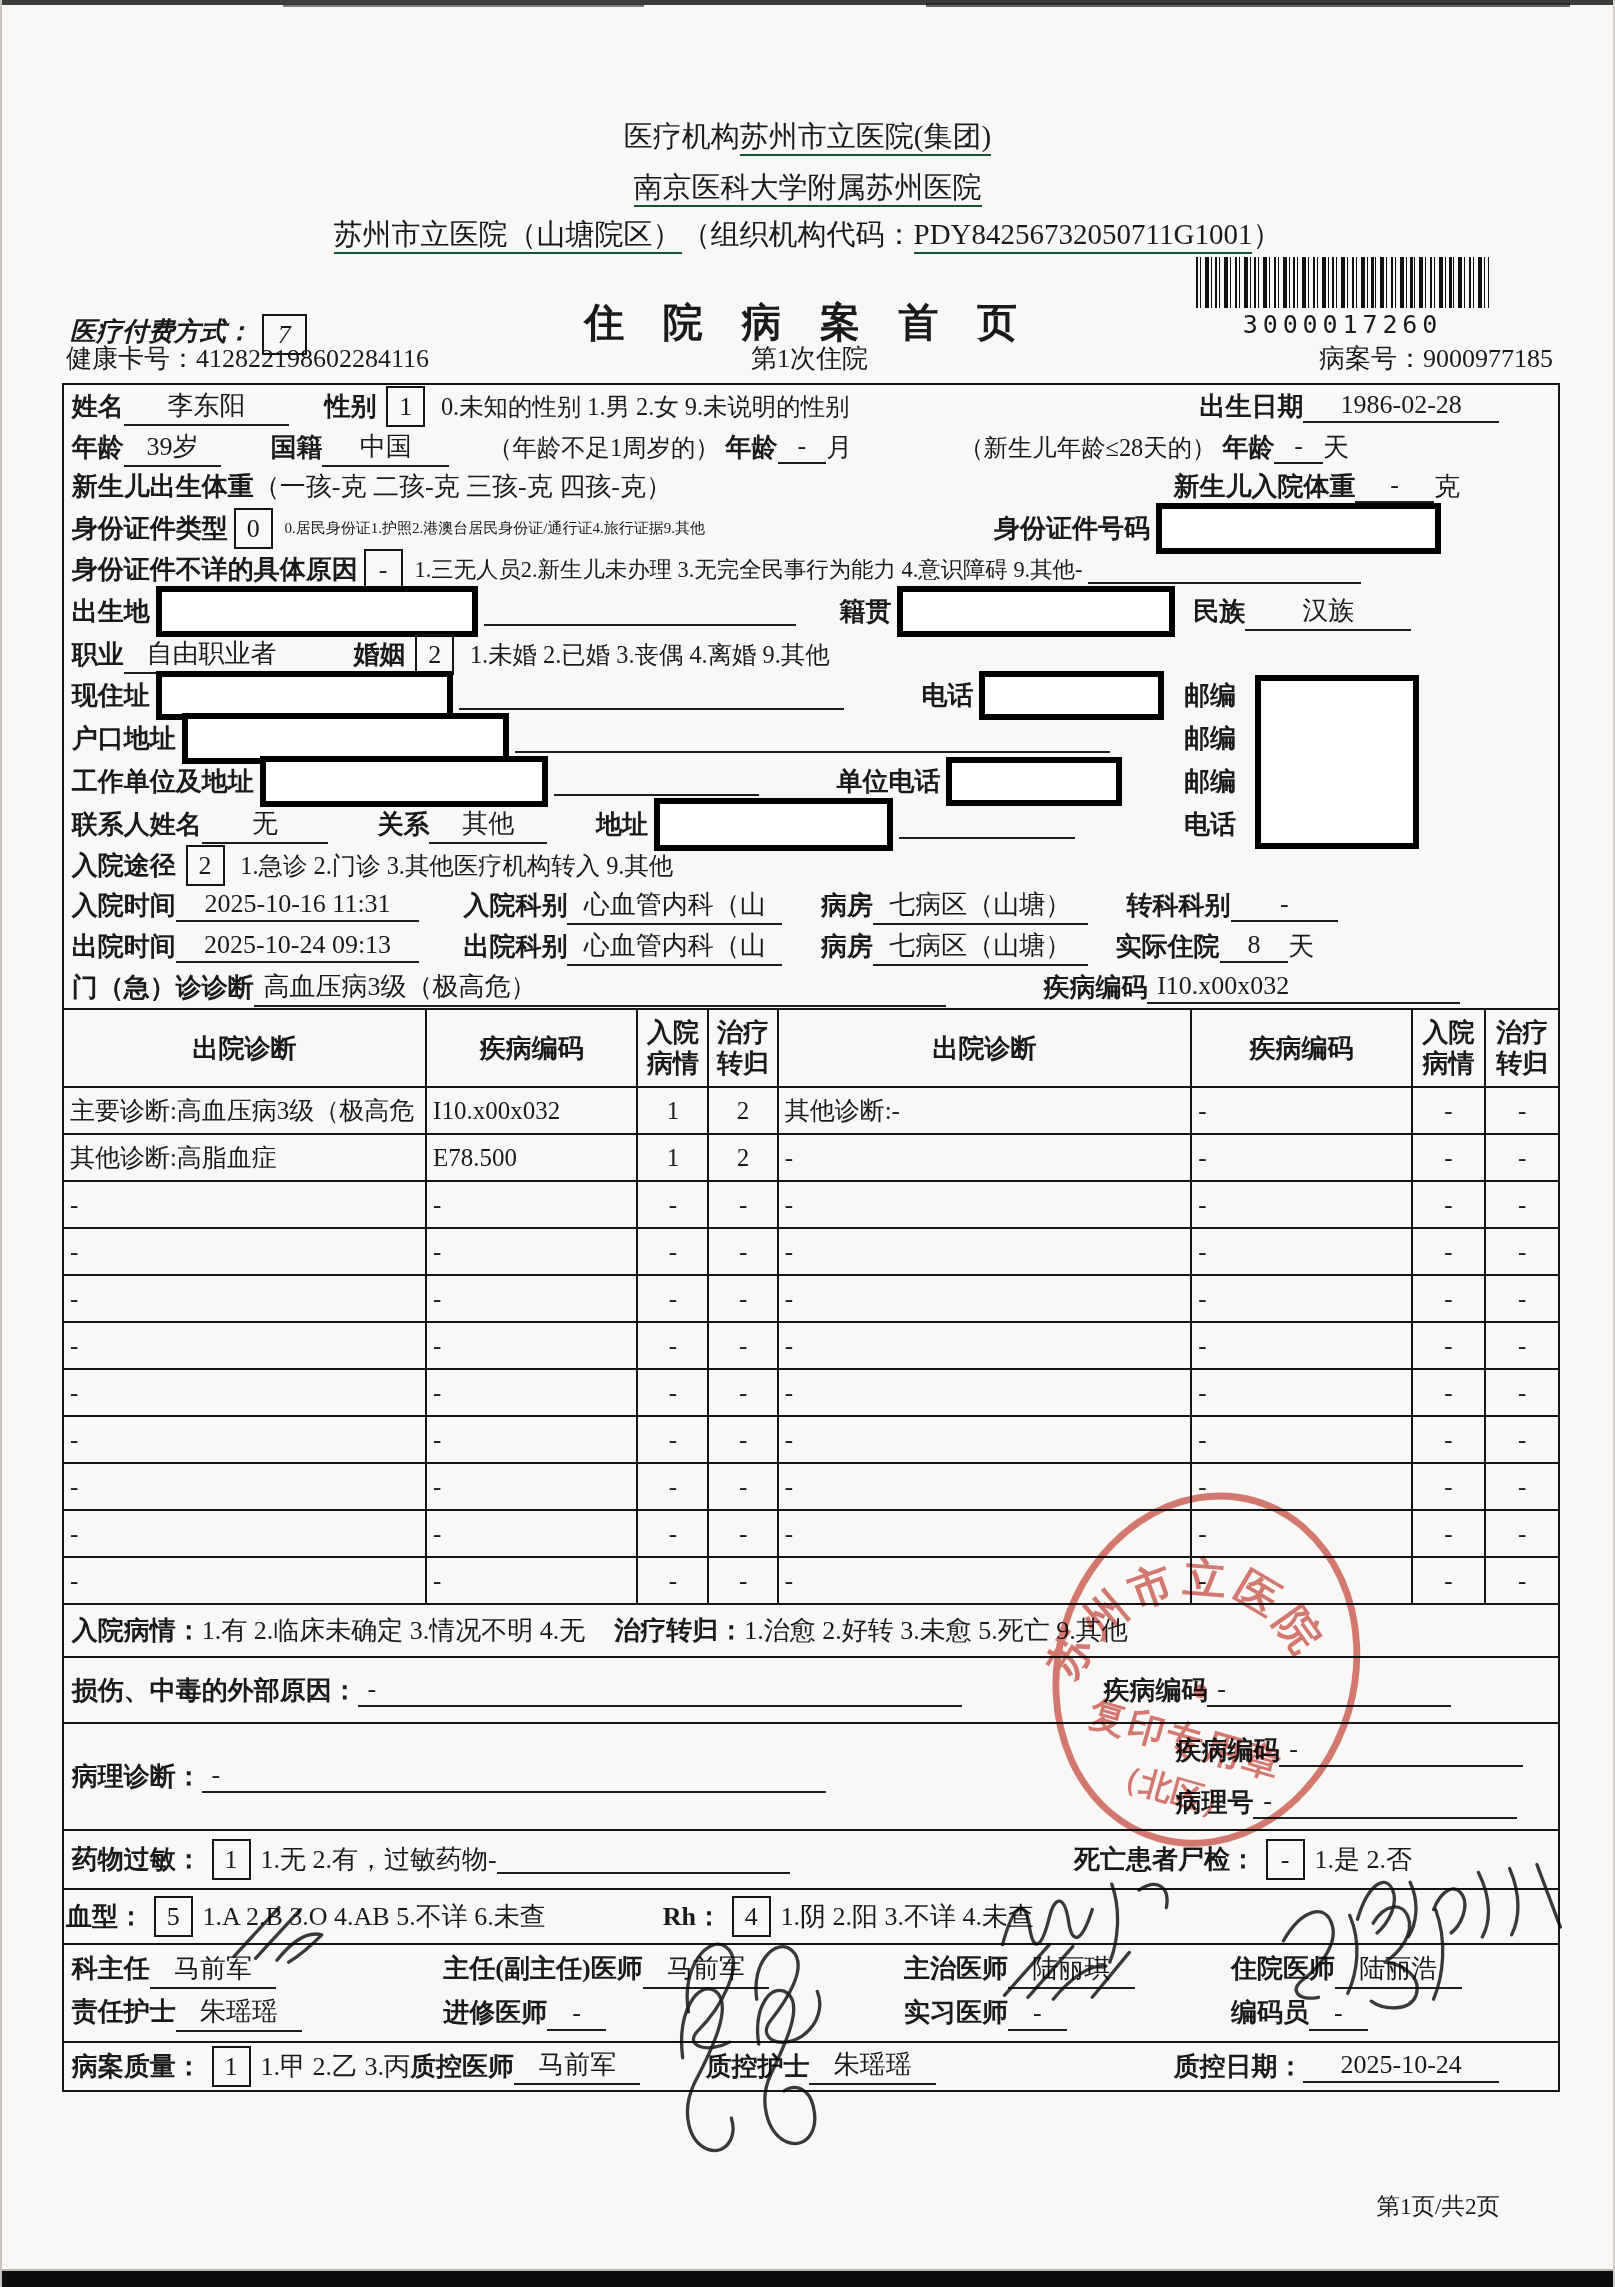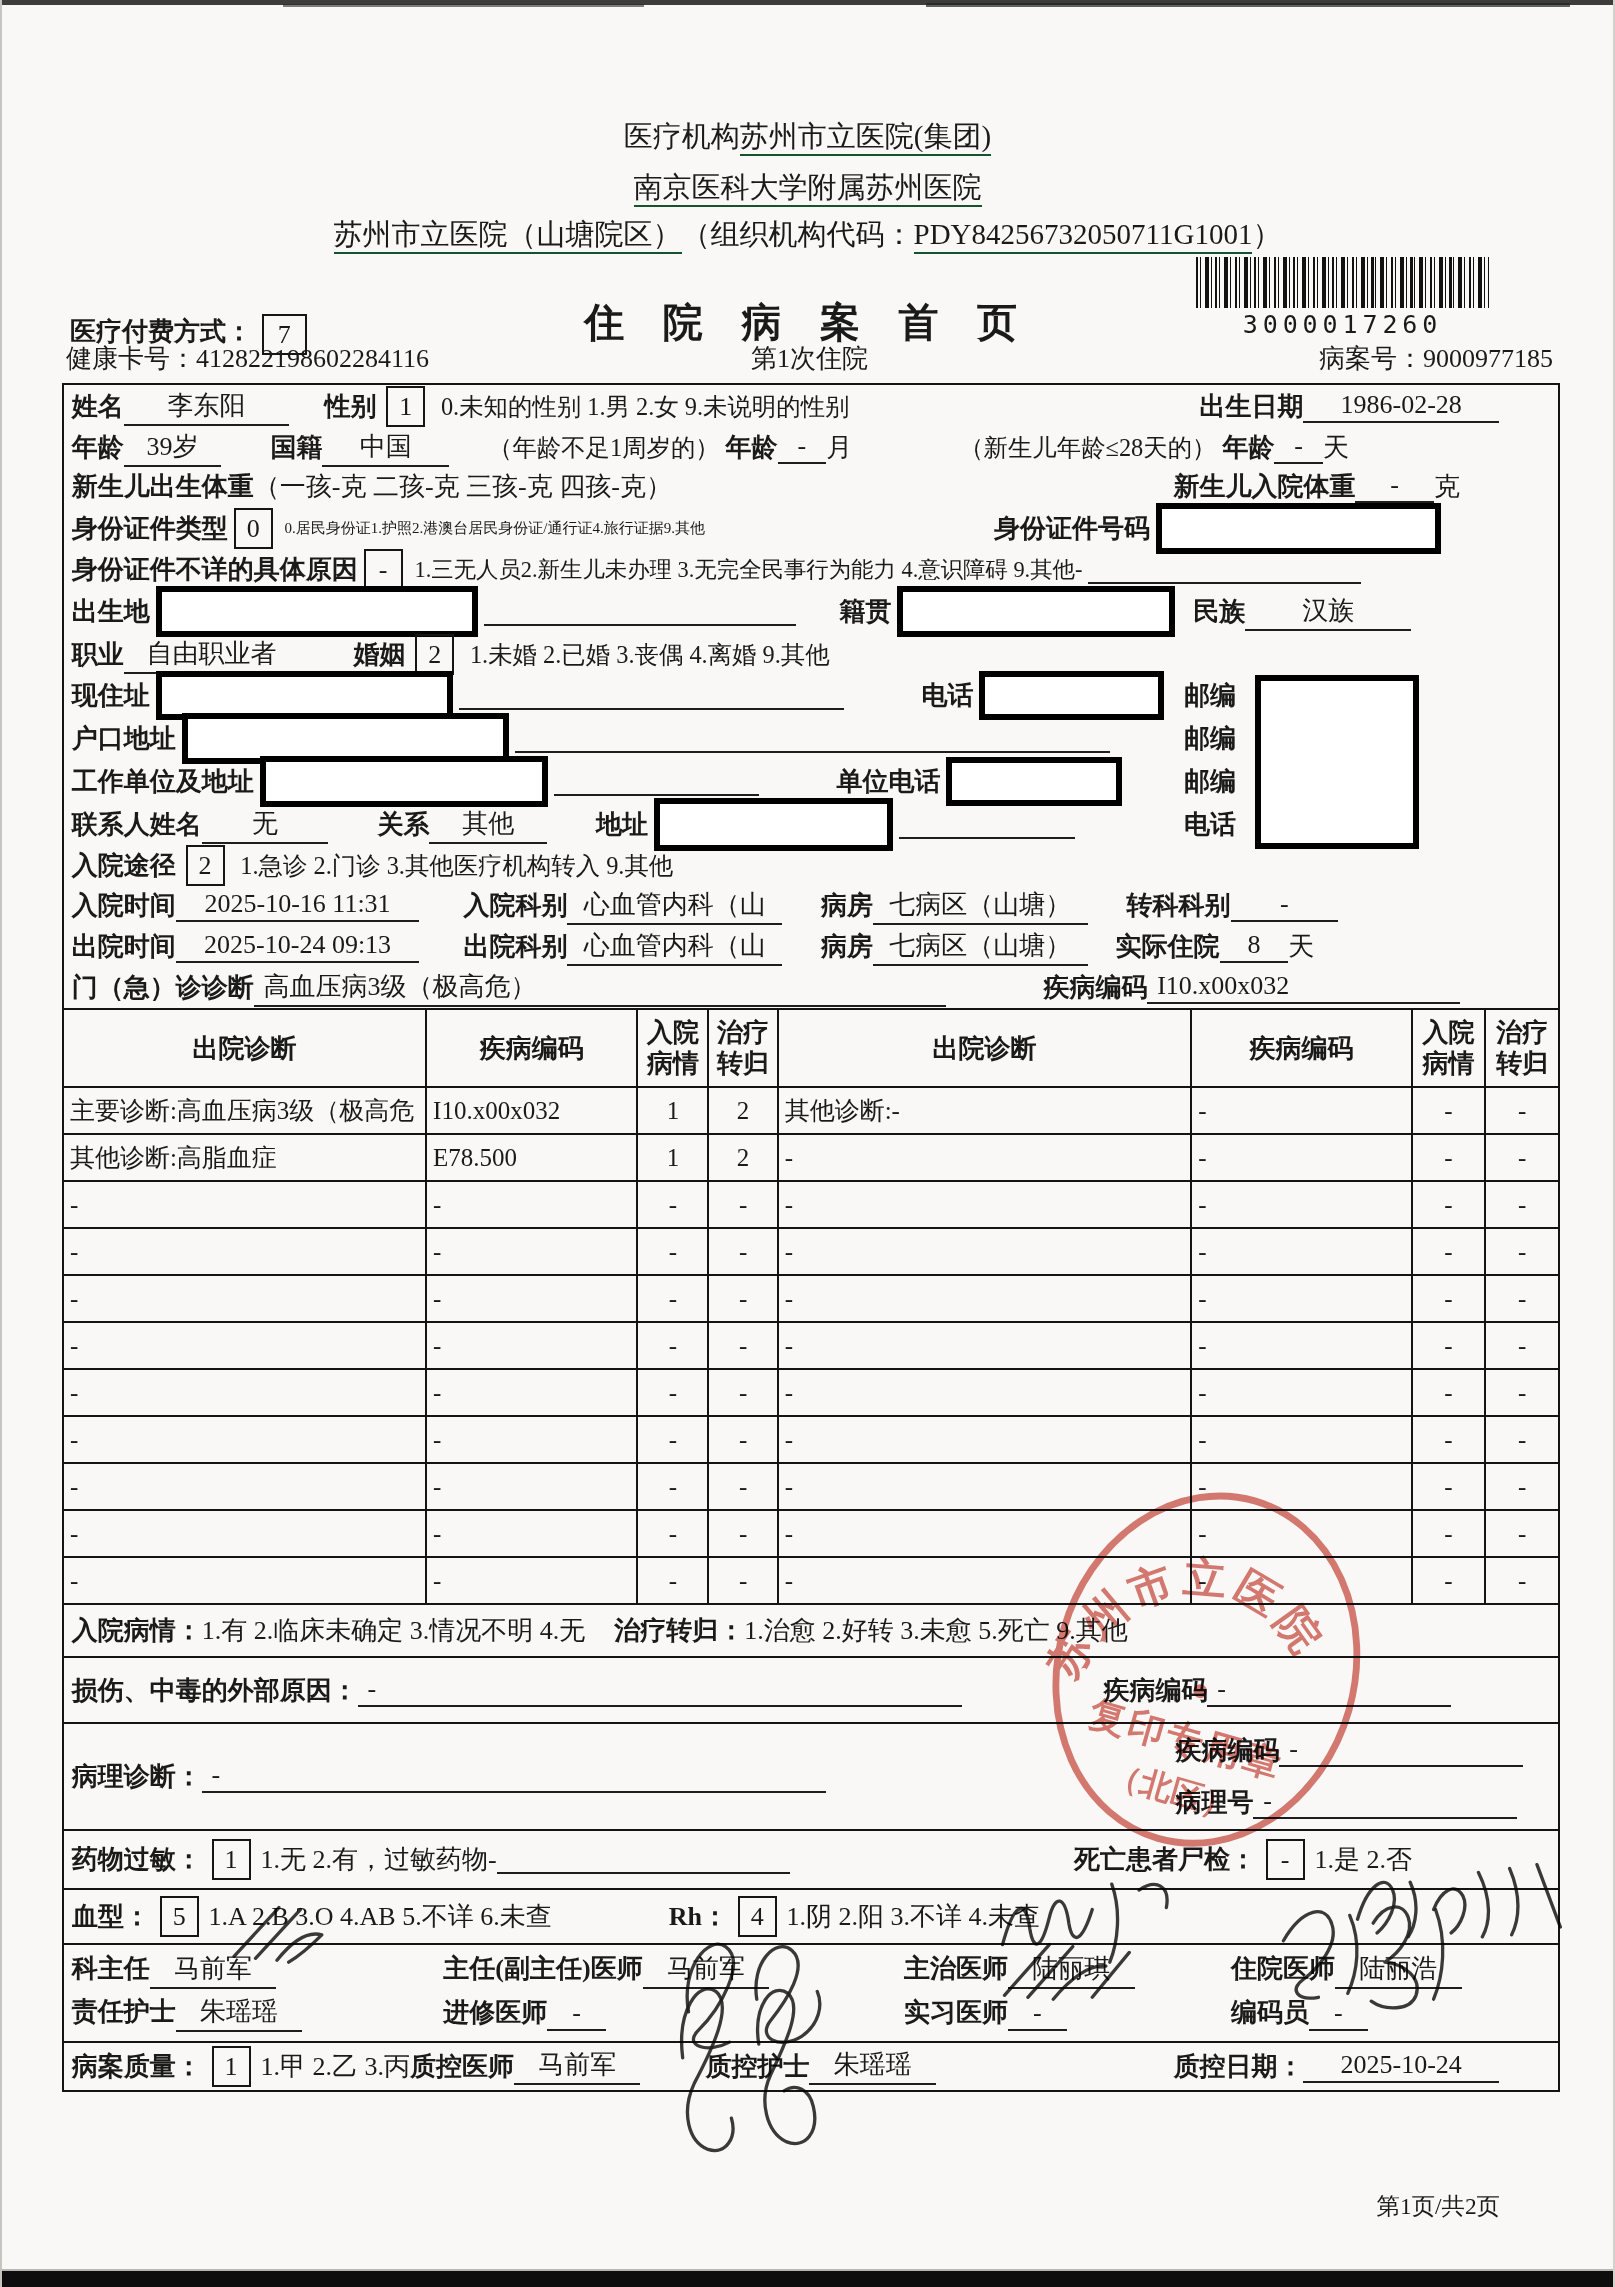--- a/index.html
+++ b/index.html
@@ -26,21 +26,21 @@
     text-align:center;margin:0 9.8px;vertical-align:middle;background:transparent;}
   .redact{display:inline-block;background:#fff;border:6.8px solid #000;vertical-align:middle;margin:0 5.9px;box-sizing:border-box;}
 
   
   .h-line{position:absolute;left:0;right:0;text-align:center;font-size:29px;}
   .h1{top:117px;}
   .h2{top:168px;}
   .h3{top:215px;}
   .h-line .uu{border-bottom:2px solid #14532d;padding-bottom:2px;}
 
-  .pay{position:absolute;left:70px;top:314px;font-size:26px;}
+  .pay{position:absolute;left:70px;top:314px;font-size:26px;font-style:italic;}
   .pay .codebox{min-width:41px;}
   .doc-title{position:absolute;left:0;right:0;top:295px;text-align:center;
     font-size:40px;font-weight:700;letter-spacing:13.7px;font-family:"Liberation Sans","DejaVu Sans",sans-serif;}
   .barcode-wrap{position:absolute;right:125px;top:257px;width:295px;text-align:center;}
   .barcode{width:293px;height:51px;margin:0 auto;
     background:repeating-linear-gradient(90deg,#111 0 2px,transparent 2px 3.9px,#111 3.9px 4.9px,transparent 4.9px 8.8px,#111 8.8px 12.7px,transparent 12.7px 14.6px,#111 14.6px 15.6px,transparent 15.6px 19.5px);}
   .barcode-num{font-family:"DejaVu Sans Mono",monospace;font-size:25px;letter-spacing:4.9px;margin-top:2px;}
 
   .idrow{position:absolute;left:66px;right:62px;top:341px;height:35px;font-size:26px;}
   .ic-left{position:absolute;left:0;}
@@ -64,21 +64,21 @@
   .td-l{text-align:left;white-space:nowrap;}
   .td-c{text-align:center;}
 
   .legend-row{display:flex;align-items:center;height:51px;padding-left:7.8px;border-bottom:2.9px solid #141414;}
   .injury-row{display:flex;align-items:center;height:64px;padding-left:7.8px;border-bottom:2px solid #141414;}
   .path-row{display:flex;height:105px;padding-left:7.8px;border-bottom:2.9px solid #141414;}
   .path-left{display:flex;align-items:center;}
   .path-right{margin-left:auto;margin-right:35px;display:flex;flex-direction:column;justify-content:space-around;}
   .path-right>div{display:flex;align-items:center;}
   .allergy-row{display:flex;align-items:center;height:57px;padding-left:7.8px;border-bottom:2.9px solid #141414;}
-  .blood-row{display:flex;align-items:center;height:53px;padding-left:8px;border-bottom:2.9px solid #141414;}
+  .blood-row{display:flex;align-items:center;height:53px;padding-left:2px;border-bottom:2.9px solid #141414;}
   .staff-block{padding:3.9px 0 5.9px;}
   .staff-line{display:grid;grid-template-columns:25% 31% 22% 22%;align-items:center;height:43px;padding-left:7.8px;}
   .quality-row{display:flex;align-items:center;height:47px;padding-left:7.8px;border-top:2.9px solid #141414;}
 
   .footer{position:absolute;right:115px;top:2190px;font-size:23.4px;}
 
   
   .overlay{position:absolute;inset:0;pointer-events:none;mix-blend-mode:multiply;z-index:5;}
   .sig{stroke:#1f1f1f;stroke-width:3.4;fill:none;stroke-linecap:round;stroke-linejoin:round;opacity:.88;}
   .stamp-text{font-family:"Liberation Serif","DejaVu Serif",serif;font-weight:700;}

